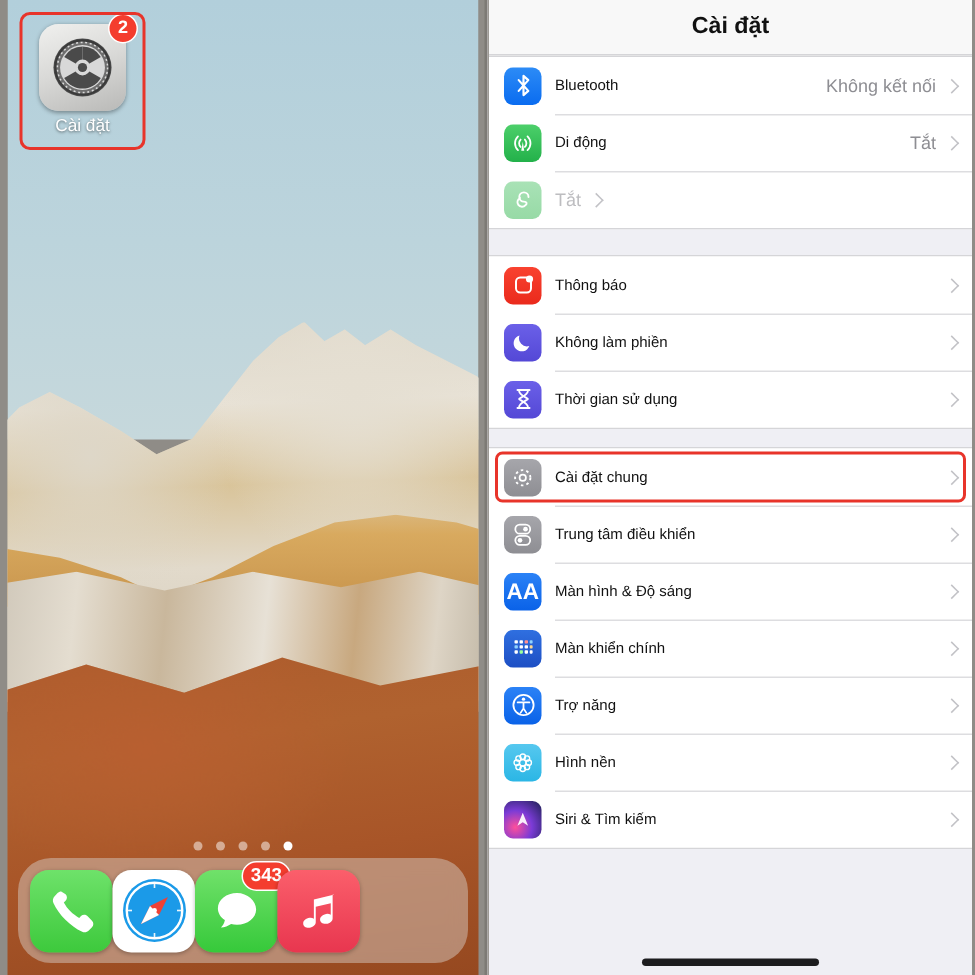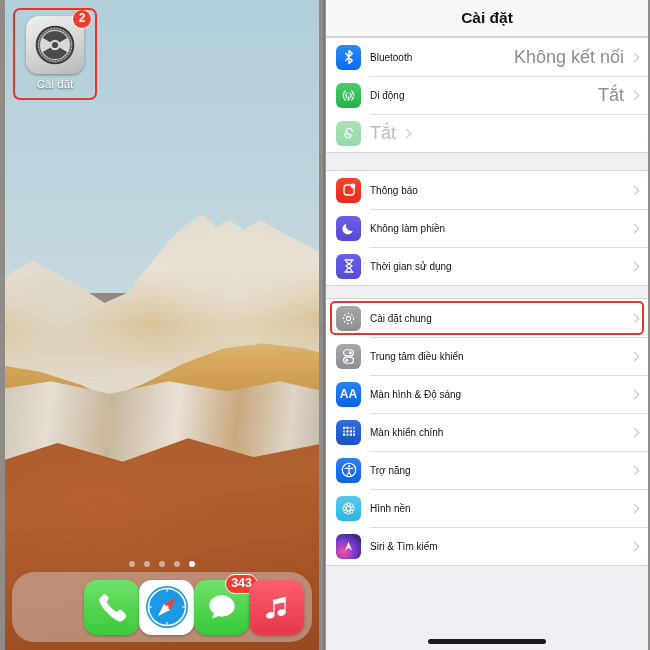--- a/index.html
+++ b/index.html
@@ -118,21 +118,21 @@
   }
   .dot { width: 6px; height: 6px; border-radius: 50%; background: rgba(255,255,255,.5); }
   .dot.active { background: #ffffff; }
 
   
   .dock {
     position: absolute; left: 12px; right: 11px; bottom: 8px;
     height: 70px; border-radius: 22px;
     background: rgba(208,190,178,.55);
     backdrop-filter: blur(6px);
-    display: flex; align-items: center; justify-content: flex-end;
+    display: flex; align-items: center; justify-content: flex-start;
     padding: 0 8px;
   }
   .dock-icon {
     position: relative;
     width: 55px; height: 55px; border-radius: 12.5px;
     box-shadow: 0 1px 3px rgba(0,0,0,.28);
     display: flex; align-items: center; justify-content: center;
   }
   .ic-phone { background: linear-gradient(#6ee26a, #3dc93c); }
   .ic-safari { background: #fff; }
@@ -176,21 +176,21 @@
     height: 1px; background: #dddde0;
   }
   .row-icon {
     width: 25px; height: 25px; border-radius: 6px;
     flex: 0 0 25px;
     display: flex; align-items: center; justify-content: center;
     margin-right: 9px;
   }
   .row-label { font-size: 10px; color: #111; flex: 1; white-space: nowrap; }
   .row-label.dim { color: #b3b3b6; }
-  .row-value { font-size: 18px; color: #8e8e93; margin-right: 7px; white-space: nowrap; }
+  .row-value { font-size: 12px; color: #8e8e93; margin-right: 7px; white-space: nowrap; }
   .row-value.dim { color: #bdbdc0; }
   .chev {
     width: 7px; height: 7px;
     border-right: 1.6px solid #c2c2c6; border-top: 1.6px solid #c2c2c6;
     transform: rotate(45deg); flex: 0 0 auto; margin-right: 2px;
   }
   .hl-row {
     position: absolute; left: 4px; right: 4px;
     height: 34px;
     border: 2.5px solid #e8342a; border-radius: 5px;
@@ -421,21 +421,21 @@
             <circle cx="7.4" cy="17.25" r="2.2" fill="#fff"></circle>
           </svg>
         </div>
         <div class="row-label">Trung tâm điều khiển</div>
         <div class="row-value"></div>
         <div class="chev"></div>
       </div>
 
       <div class="row">
         <div class="row-icon bg-aa">
-          <span class="glyph" style="font-size:12px">AA</span>
+          <span class="glyph" style="font-size:15px">AA</span>
         </div>
         <div class="row-label">Màn hình &amp; Độ sáng</div>
         <div class="row-value"></div>
         <div class="chev"></div>
       </div>
 
       <div class="row">
         <div class="row-icon bg-homescr">
           <svg width="18" height="18" viewBox="0 0 24 24">
             <g fill="#fff">

